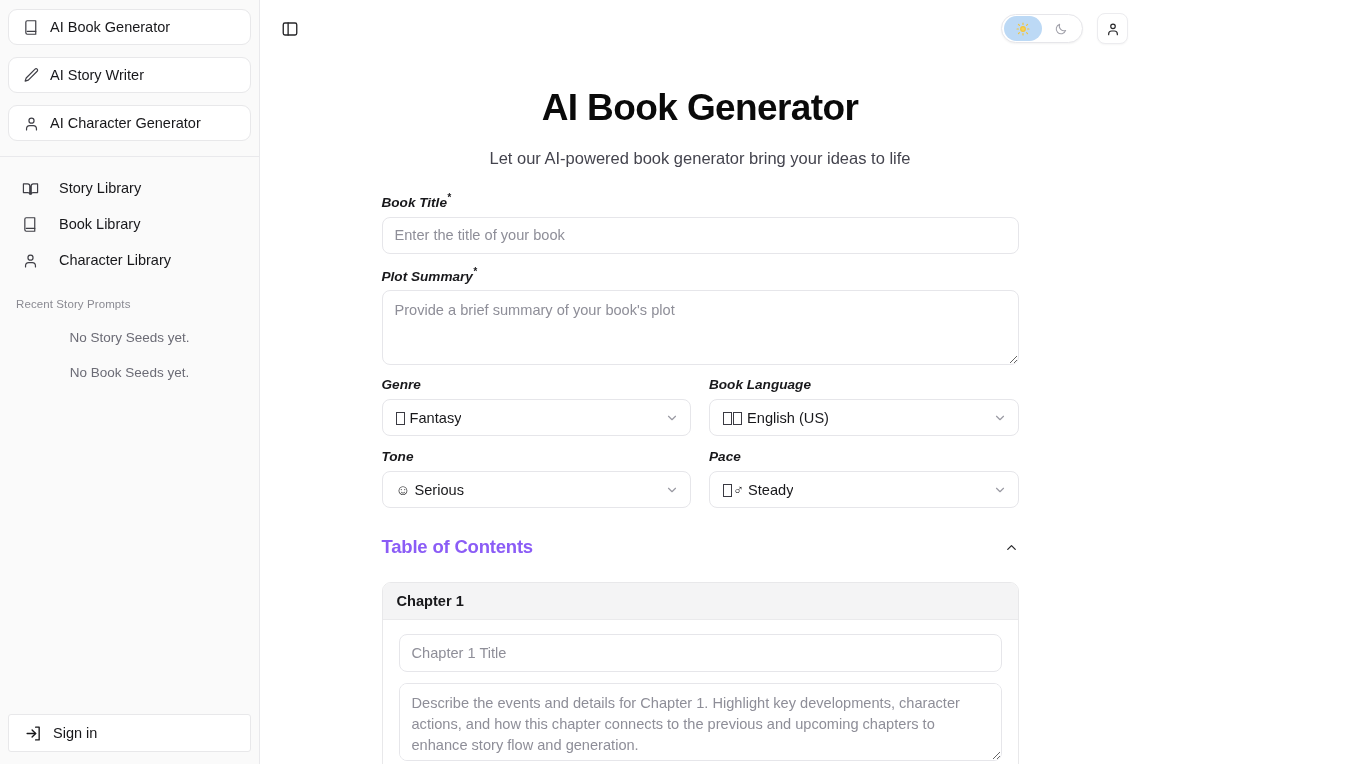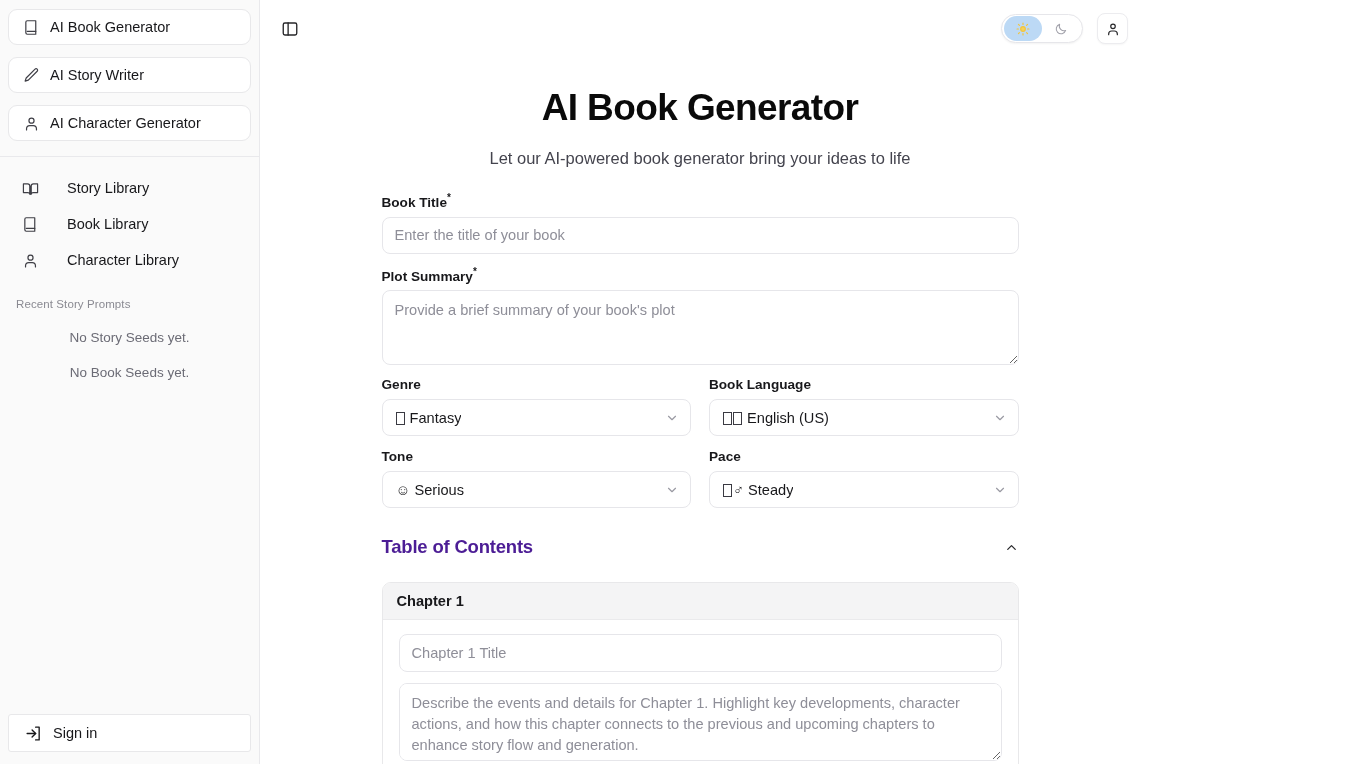--- a/index.html
+++ b/index.html
@@ -29,21 +29,21 @@
     border: 1px solid #e8e8ea;
     border-radius: 9px;
     font-size: 14.5px; color: #18181b;
     cursor: pointer;
   }
   .nav-card .ico { width: 17px; height: 17px; flex: none; display:block; }
   .divider { height: 1px; background: #e9e9ec; margin: 3px 0 0 0; }
 
   .nav-links { padding: 13px 8px 0 8px; }
   .nav-link {
-    display: flex; align-items: center; gap: 28px;
+    display: flex; align-items: center; gap: 20px;
     height: 36px; padding: 0 14px;
     font-size: 14.5px; color: #18181b;
     border-radius: 8px; cursor: pointer;
   }
   .nav-link .ico { width: 17px; height: 17px; flex: none; display:block; }
 
   .section-head {
     font-size: 11.5px; color: #8a8a92;
     padding: 20px 0 0 16px; letter-spacing: .1px;
   }
@@ -98,21 +98,21 @@
     letter-spacing: -0.6px; margin-top: 30px; color: #0a0a0a;
   }
   .page-sub {
     font-size: 16.5px; text-align: center; color: #44444e;
     margin-top: 20px;
   }
 
   .form { width: 637px; margin: 24px auto 0 auto; }
   .field-label {
     font-size: 13.6px; font-weight: bold; color: #18181b;
-    margin-bottom: 7px; display: block;
+    margin-bottom: 7px; display: block; font-style: italic;
   }
   .req { color: #18181b; font-size: 10px; vertical-align: super; font-weight: bold; }
 
   .txt-input {
     width: 100%; height: 37px;
     border: 1px solid #e6e6ea; border-radius: 8px;
     padding: 0 12px; font-size: 14.6px;
     font-family: "Liberation Sans", sans-serif;
     color: #18181b; background: #fff; outline: none;
   }
@@ -139,21 +139,21 @@
   .select-val { font-size: 14.6px; color: #18181b; white-space: nowrap; overflow: hidden; }
   .tofu {
     display: inline-block; width: 9px; height: 13px;
     border: 1px solid #3a3a42; vertical-align: -2px; margin-right: 1px;
   }
 
   .toc-head {
     display: flex; align-items: center; justify-content: space-between;
     margin-top: 28px; cursor: pointer;
   }
-  .toc-title { font-size: 18.5px; font-weight: bold; color: #4c1d95; letter-spacing: -0.2px; }
+  .toc-title { font-size: 18.5px; font-weight: bold; color: #8b5cf6; letter-spacing: -0.2px; }
 
   .chapter-card {
     margin-top: 24px; border: 1px solid #e8e8ea;
     border-radius: 9px; overflow: hidden; background: #fff;
   }
   .chapter-head {
     background: #f4f4f5; height: 37px;
     display: flex; align-items: center; padding: 0 14px;
     font-size: 14.6px; font-weight: bold; color: #18181b;
     border-bottom: 1px solid #eaeaec;

